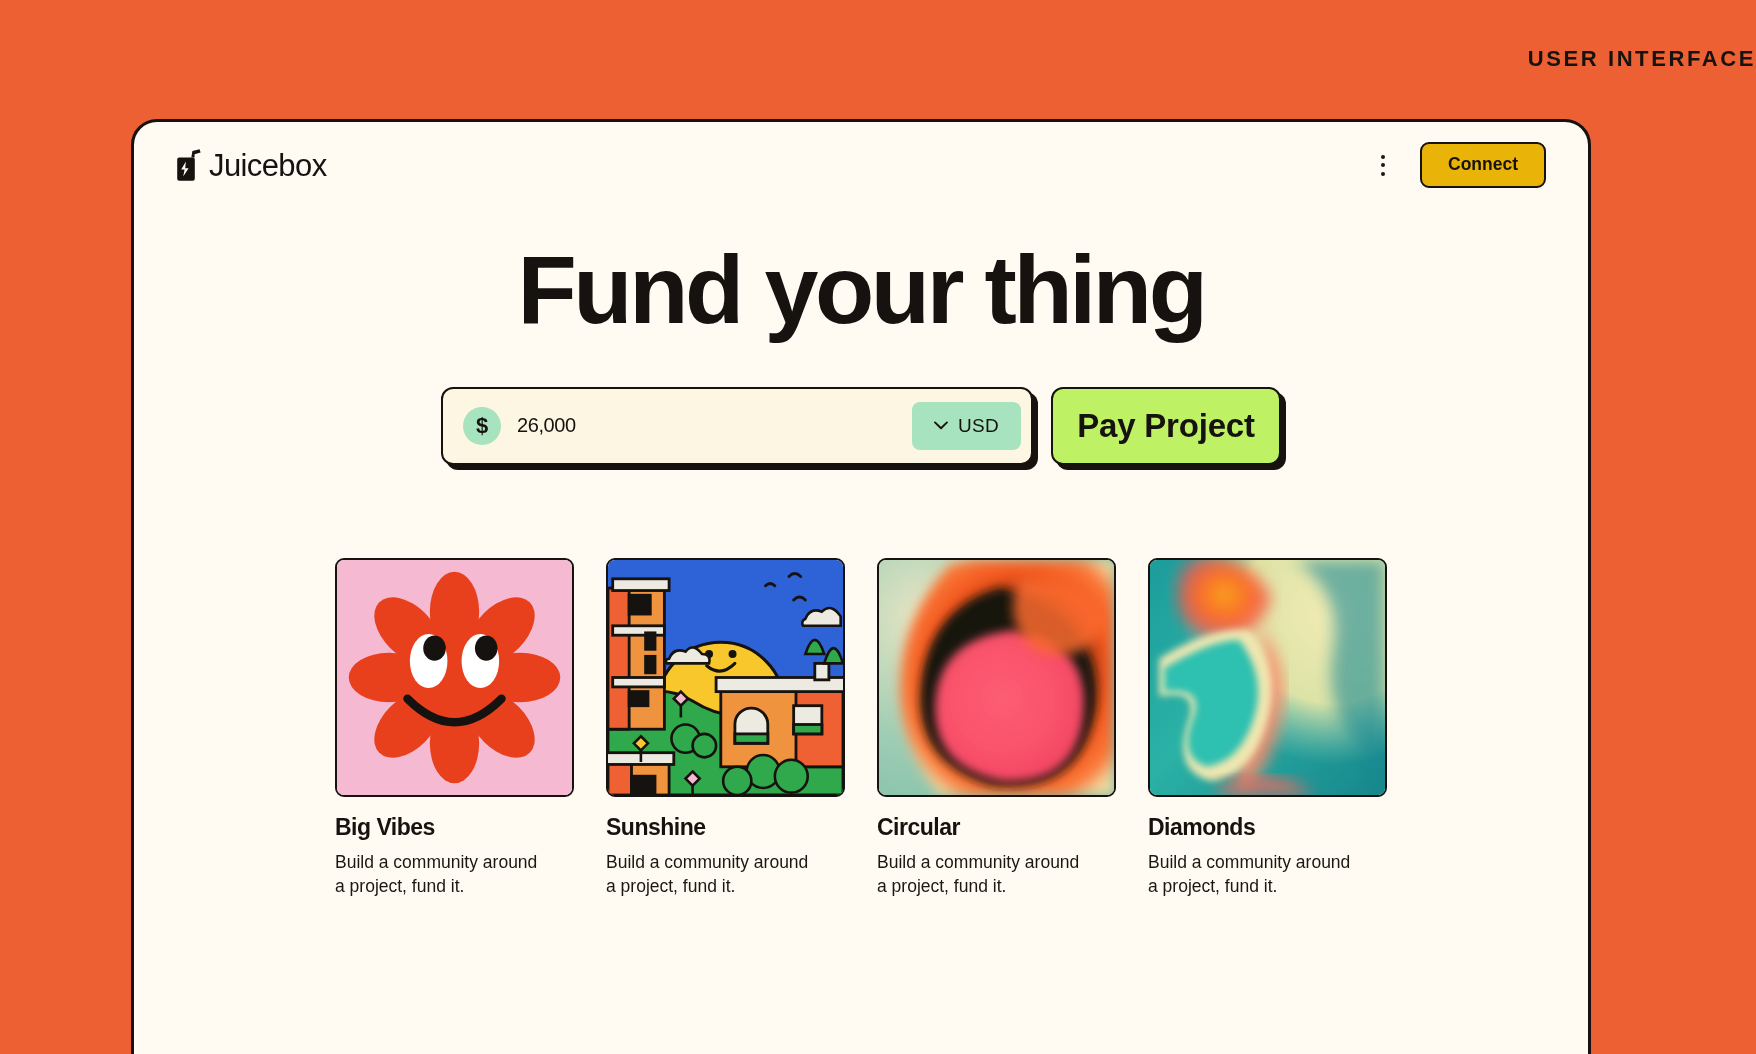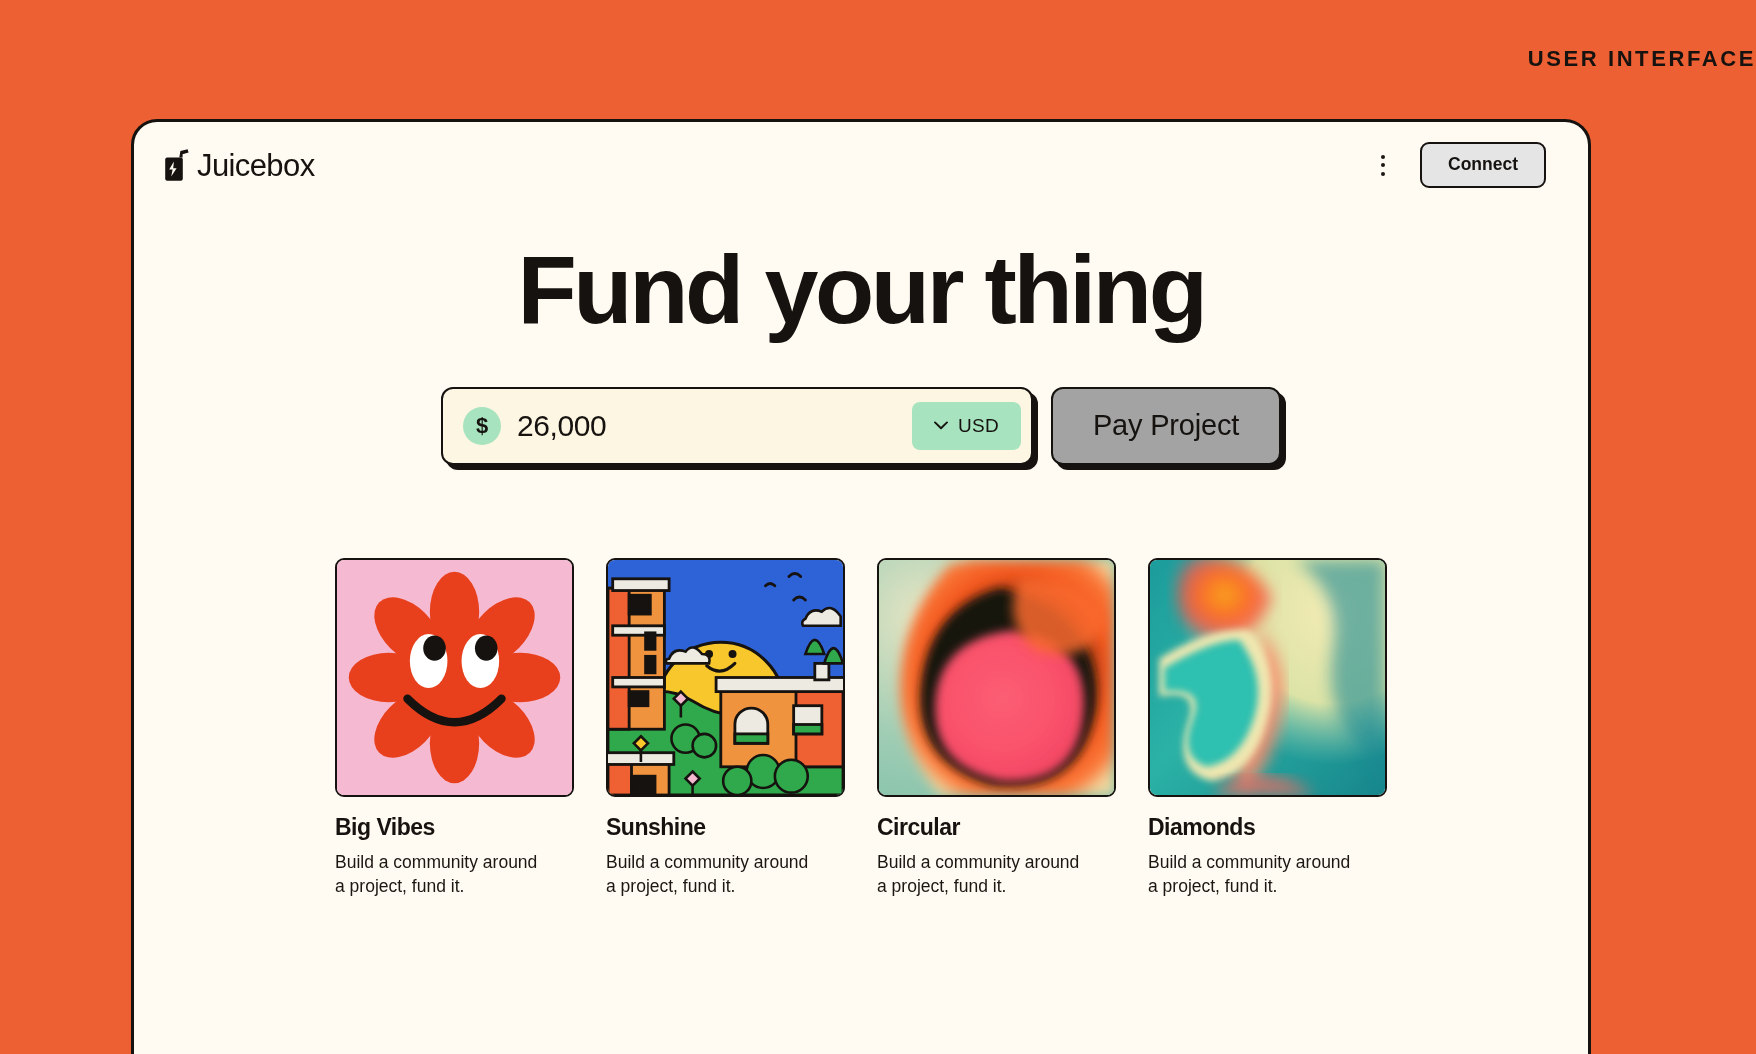--- a/index.html
+++ b/index.html
@@ -42,21 +42,21 @@
     border: 3px solid #16120f;
     border-radius: 26px 26px 0 0;
     overflow: hidden;
   }
 
   
   .nav {
     height: 86px;
     display: flex;
     align-items: center;
-    padding: 0 42px 0 26px;
+    padding: 0 42px 0 38px;
     gap: 48px;
   }
   .brand {
     display: flex;
     align-items: center;
     gap: 7px;
     margin-right: 52px;
   }
   .brand-mark { width: 30px; height: 34px; display: block; flex: none; }
   .brand-name {
@@ -85,21 +85,21 @@
   }
   .kebab {
     width: 26px; height: 30px;
     display: flex; flex-direction: column;
     align-items: center; justify-content: center;
     gap: 4.5px;
     cursor: pointer;
   }
   .kebab i { width: 4px; height: 4px; background: #1b1713; border-radius: 50%; display: block; }
   .connect-btn {
-    background: #e5e5e5;
+    background: #eab308;
     color: #16120f;
     border: 2px solid #16120f;
     border-radius: 9px;
     font-size: 17.5px;
     font-weight: bold;
     padding: 11px 26px;
     cursor: pointer;
     font-family: inherit;
     line-height: 1.1;
   }
@@ -145,46 +145,46 @@
     width: 38px; height: 38px;
     border-radius: 50%;
     background: #A7E3BE;
     color: #16120f;
     display: flex; align-items: center; justify-content: center;
     font-size: 22px; font-weight: bold;
     flex: none;
   }
   .amount-value {
     margin-left: 16px;
-    font-size: 30px;
+    font-size: 20px;
     color: #16120f;
     letter-spacing: -0.4px;
   }
   .currency-pill {
     margin-left: auto;
     background: #A7E3BE;
     border-radius: 8px;
     height: 48px;
     padding: 0 22px;
     display: flex;
     align-items: center;
     gap: 10px;
     cursor: pointer;
   }
   .chev { width: 14px; height: 9px; display: block; }
   .currency-label { font-size: 19px; font-weight: 500; color: #16120f; letter-spacing: 0.3px; }
   .pay-btn {
     width: 230px; height: 78px;
-    background: #a3a3a3;
+    background: #bef264;
     color: #16120f;
     border: 2.5px solid #16120f;
     border-radius: 12px;
     box-shadow: 5px 5px 0 #16120f;
-    font-size: 29px;
-    font-weight: normal;
+    font-size: 33px;
+    font-weight: bold;
     cursor: pointer;
     font-family: inherit;
     letter-spacing: -0.2px;
   }
 
   
   .cards {
     margin: 93px auto 0;
     width: 1052px;
     display: grid;

